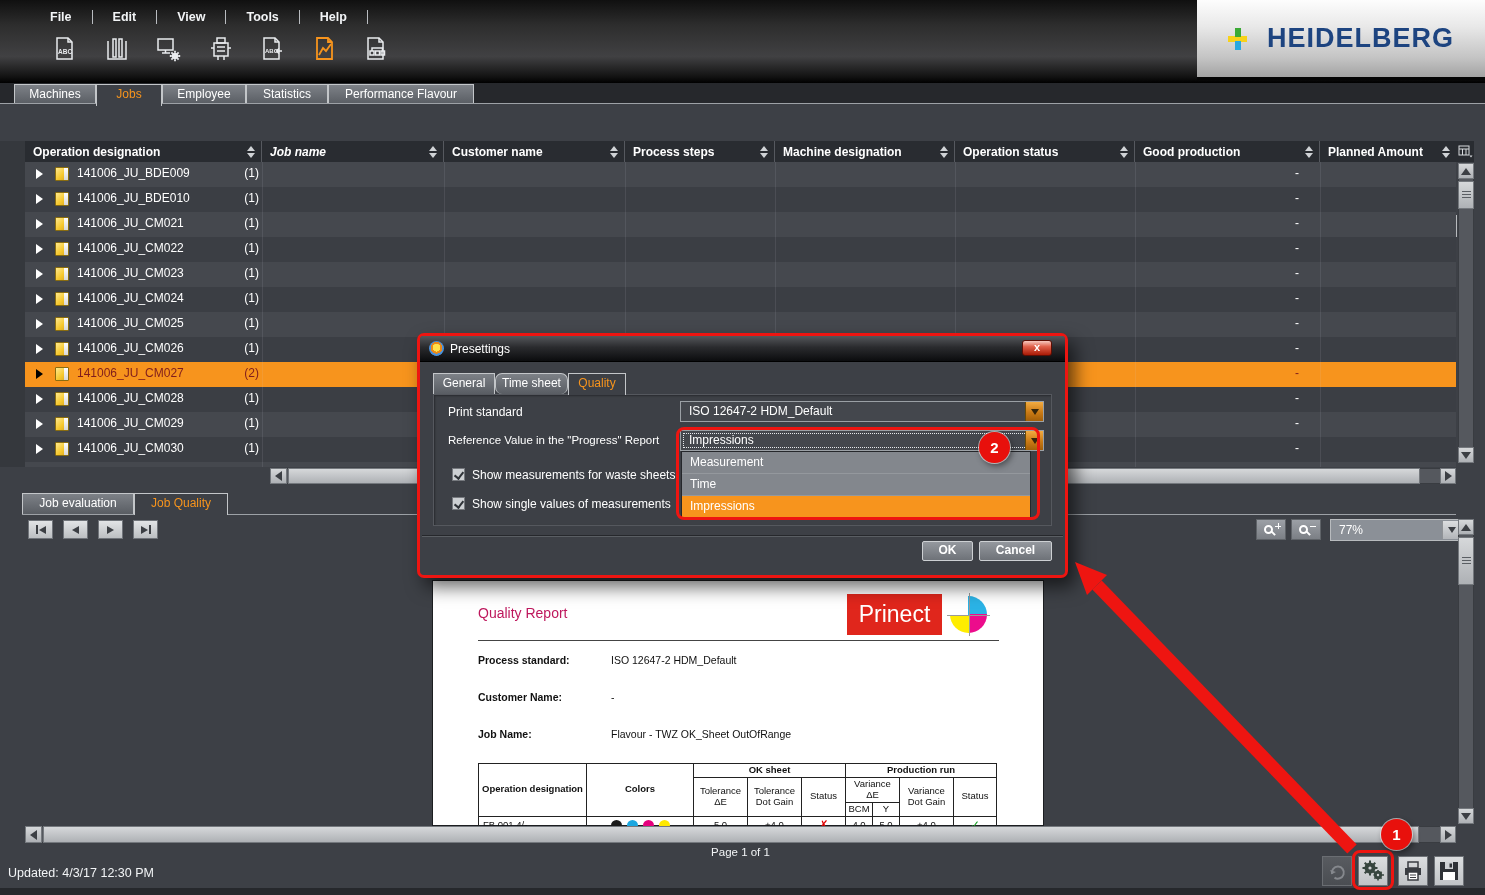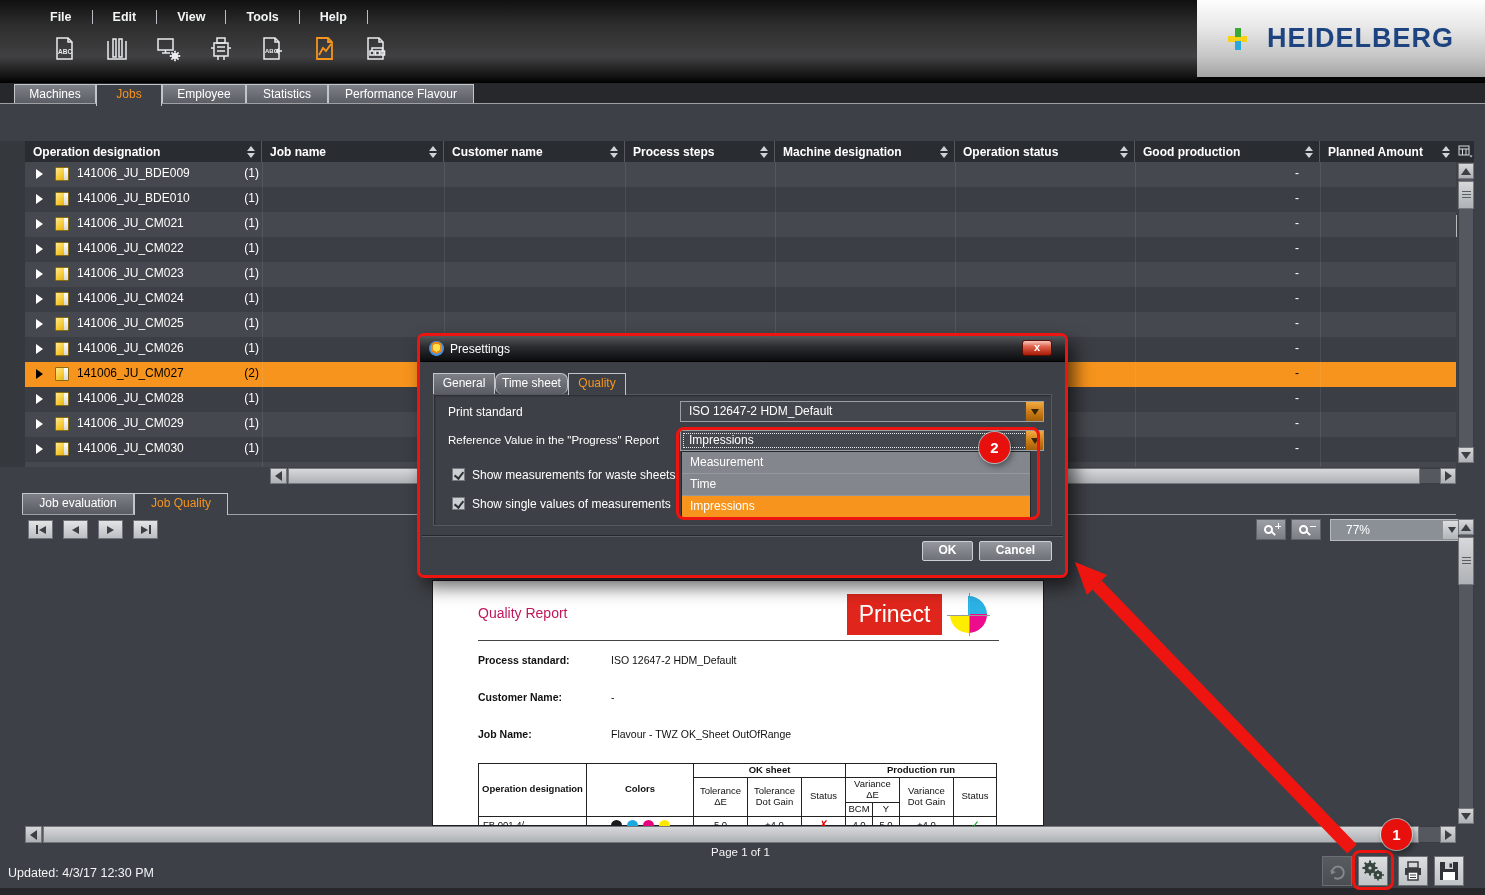--- a/index.html
+++ b/index.html
@@ -37,21 +37,21 @@
   .tabline { position:absolute; height:1px; background:#9da1a6; z-index:1; }
 
   
   .filterbar { position:absolute; left:0; top:104px; width:1485px; height:37px; background:#3d4046; }
   .flabel { position:absolute; font-size:12px; color:#fff; top:116px; }
   .inp { position:absolute; top:111px; height:22px; width:114px; background:#53565b;
     border:1px solid #a8acb0; border-top-color:#2e3134; color:#fff; font-size:12px; padding:0 5px; }
   .sel-dark { position:absolute; background:#46494f; border:1px solid #a6abb0; color:#fff;
     font-size:12px; font-weight:bold; line-height:20px; padding-left:8px; }
   .sel-light { position:absolute; background:#8b9097; border:1px solid #b8bbbe; color:#fff;
-    font-size:12px; line-height:20px; padding-left:15px; }
+    font-size:12px; line-height:20px; padding-left:8px; }
   .arrowbtn { position:absolute; right:1px; top:1px; bottom:1px; width:18px;
     background:linear-gradient(#dcdee0,#b2b5b9); border-left:1px solid #8f9296;
     display:flex; align-items:center; justify-content:center; }
   .spin { position:absolute; right:5px; top:50%; margin-top:-7px; width:9px; height:14px; }
   .spin::before { content:""; position:absolute; left:0; top:1px; border-left:4.5px solid transparent;
     border-right:4.5px solid transparent; border-bottom:5px solid #d0d3d6; }
   .spin::after { content:""; position:absolute; left:0; bottom:1px; border-left:4.5px solid transparent;
     border-right:4.5px solid transparent; border-top:5px solid #d0d3d6; }
   .tri-dn { width:0; height:0; border-left:4.5px solid transparent; border-right:4.5px solid transparent; border-top:6px solid #3c3f44; }
   .tri-up-s { width:0; height:0; border-left:5px solid transparent; border-right:5px solid transparent; border-bottom:7px solid #3c3f44; }
@@ -61,21 +61,21 @@
 
   
   .gutter { position:absolute; left:0; top:141px; width:25px; height:326px; background:#35383d; }
   .thead { position:absolute; left:25px; top:141px; width:1431px; height:21px; display:flex; background:#292c31; }
   .hcell { position:relative; height:21px; border-right:1px solid rgba(205,210,215,.28);
     display:flex; align-items:center; font-weight:bold; font-size:12px; color:#fff; padding:0 18px 0 8px; white-space:nowrap; overflow:hidden; }
   .hcorner { position:absolute; left:1456px; top:141px; width:18px; height:21px; background:#292c31;
     display:flex; align-items:center; justify-content:center; }
   .trow { position:absolute; left:25px; width:1431px; height:25px; background:#45484e; font-size:12px; color:#fff; }
   .trow.alt { background:#3b3e44; }
-  .trow.sel { background:#f7941d; color:#000000; }
+  .trow.sel { background:#f7941d; color:#7f1d1d; }
   .expander { position:absolute; left:11px; top:7px; width:0; height:0;
     border-left:7px solid #fff; border-top:5px solid transparent; border-bottom:5px solid transparent; }
   .trow.sel .expander { border-left-color:#000; }
   .folder { position:absolute; left:30px; top:5px; width:14px; height:14px;
     background:linear-gradient(135deg,#ffe98f 0%,#f6c82e 55%,#d9a41a 100%);
     border:1px solid #8a6d10; border-radius:1px; }
   .folder::after { content:""; position:absolute; right:0; top:0; width:4px; height:100%;
     background:linear-gradient(#ffffff,#d8d8d8); }
   .rowname { position:absolute; left:52px; top:4px; }
   .rowcount { position:absolute; left:192px; width:42px; top:4px; text-align:right; }
@@ -307,21 +307,21 @@
         </span>
     </div>
   </div>
 
   <div class="gutter"></div>
   <div class="thead">
     <div class="hcell" style="width:237px;">
         <span>Operation designation</span>
         <span class="spin"></span>
       </div>
-    <div class="hcell" style="width:182px;">
+    <div class="hcell" style="width:182px;font-style:italic;">
         <span>Job name</span>
         <span class="spin"></span>
       </div>
     <div class="hcell" style="width:181px;">
         <span>Customer name</span>
         <span class="spin"></span>
       </div>
     <div class="hcell" style="width:150px;">
         <span>Process steps</span>
         <span class="spin"></span>

